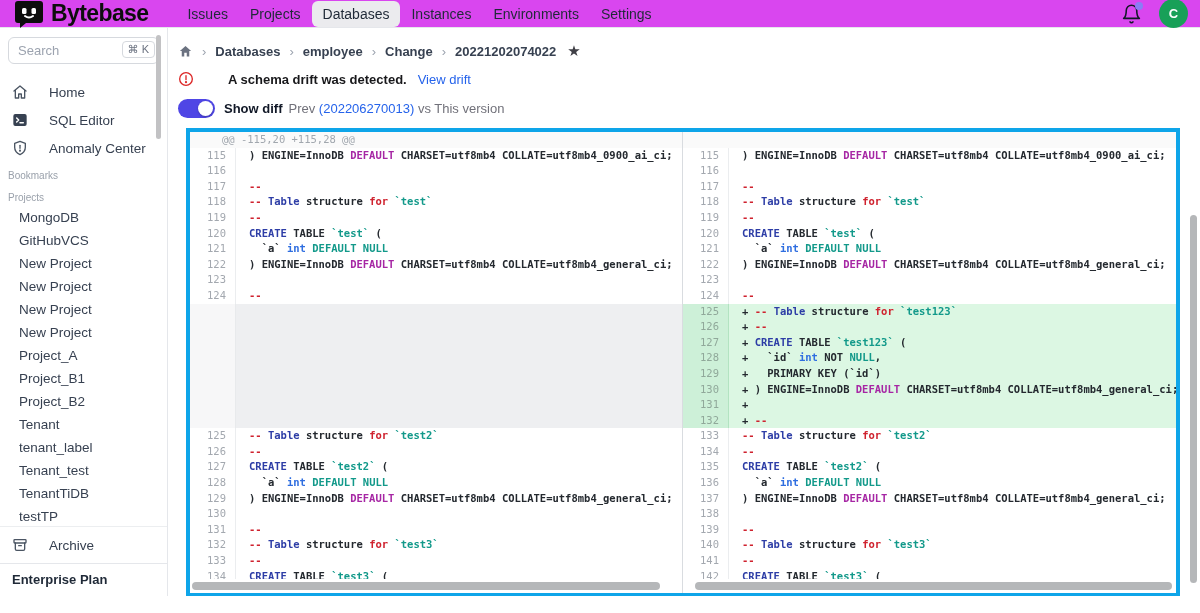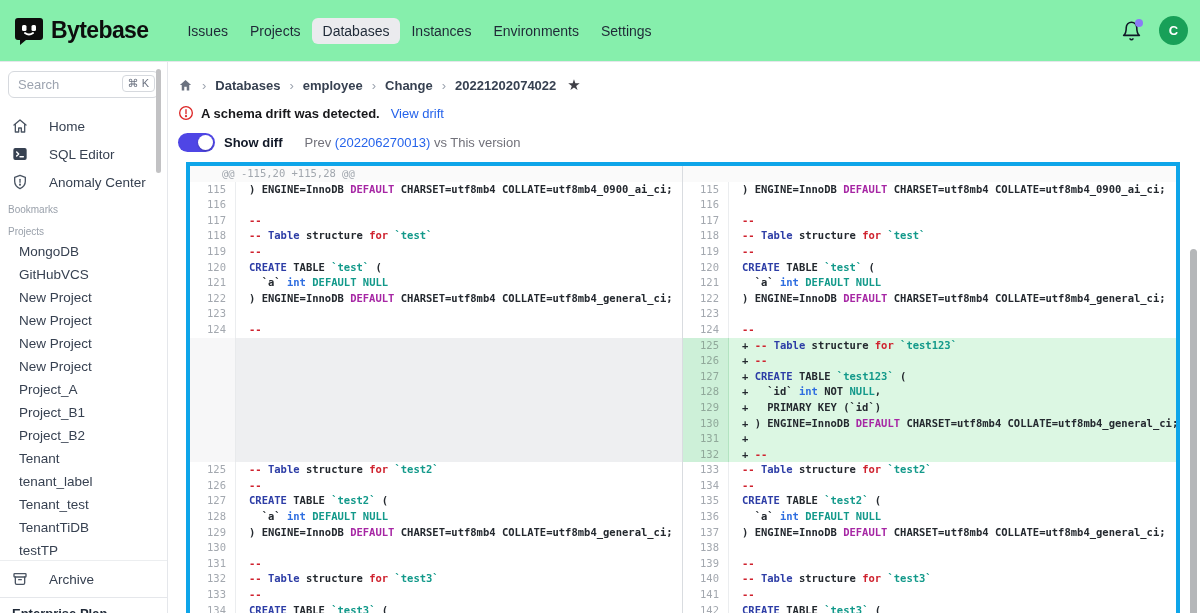--- a/index.html
+++ b/index.html
@@ -1,21 +1,21 @@
 <!DOCTYPE html>
 <html><head>
 <meta charset="utf-8">
 <style>
   * { margin:0; padding:0; box-sizing:border-box; }
   html,body { width:1200px; height:613px; overflow:hidden; background:#fff;
     font-family:"Liberation Sans", sans-serif; color:#1f2937; }
 
   
-  .navbar { height:62px; display:flex; align-items:center; border-bottom:1px solid #e5e7eb;
-    padding:0 12px 0 14px; background:#86efac; position:relative; }
+  .navbar { height:28px; display:flex; align-items:center; border-bottom:1px solid #e5e7eb;
+    padding:0 12px 0 14px; background:#d946ef; position:relative; }
   .brand { display:flex; align-items:center; gap:7px; }
   .brand-text { font-size:23px; font-weight:800; letter-spacing:-0.6px; color:#0d0d0d; }
   .main-nav { display:flex; align-items:center; margin-left:28px; gap:0; }
   .nav-item { border:none; background:transparent; font-family:inherit; font-size:14px;
     color:#1f2937; padding:5px 11px; border-radius:6px; cursor:pointer; }
   .nav-item.active { background:#ebebee; }
   .nav-right { margin-left:auto; display:flex; align-items:center; gap:16px; }
   .bell-wrap { position:relative; width:22px; height:22px; }
   .bell-dot { position:absolute; top:-1px; right:0; width:8px; height:8px; border-radius:50%;
     background:#8b7cf6; }
@@ -48,30 +48,30 @@
     font-weight:700; color:#1f2937; }
 
   
   .main { flex:1; position:relative; padding:13px 0 0 10px; background:#fff; overflow:hidden; }
   .breadcrumb { display:flex; align-items:center; gap:9px; font-size:13px; height:20px; }
   .bc-item { color:#374151; font-weight:600; text-decoration:none; cursor:pointer; }
   .bc-sep { color:#9ca3af; font-size:13px; }
   .bc-star { color:#3f3f46; font-size:15px; margin-left:2px; cursor:pointer; }
 
   .alert-row { display:flex; align-items:center; gap:7px; margin-top:9px; height:18px; }
-  .alert-text { font-size:13px; font-weight:600; color:#18181b; }
+  .alert-text { font-size:13px; font-weight:600; color:#18181b;margin-left:27px; }
   .alert-link { font-size:13px; color:#2563eb; text-decoration:none; margin-left:4px; cursor:pointer; }
 
   .toggle-row { display:flex; align-items:center; margin-top:10px; height:20px; }
   .toggle { width:37px; height:19px; border-radius:10px; background:#4f46e5; position:relative;
     cursor:pointer; flex:0 0 37px; }
   .toggle-knob { position:absolute; top:2px; right:2px; width:15px; height:15px; border-radius:50%;
     background:#fff; box-shadow:0 1px 2px rgba(0,0,0,.25); }
   .toggle-label { font-size:13px; font-weight:700; color:#111827; margin-left:9px; }
-  .toggle-desc { font-size:13px; color:#71717a; margin-left:22px;text-align:center; }
+  .toggle-desc { font-size:13px; color:#71717a; margin-left:6px;text-align:center; }
   .toggle-desc a { color:#2563eb; text-decoration:none; cursor:pointer; }
 
   
   .diff-wrap { margin:10px 20px 0 8px; border:4px solid #0ea5e9; background:#fff; height:469px;
     display:flex; overflow:hidden; }
   .panel { width:50%; position:relative; overflow:hidden; }
   .panel.left { border-right:1px solid #d9dce0; }
   .drow { display:flex; height:15.6px; line-height:15.7px;
     font-family:"DejaVu Sans Mono", monospace; font-size:10.5px; font-weight:700; }
   .gut { flex:0 0 46px; width:46px; text-align:right; padding-right:9px; color:#a3a8af;

